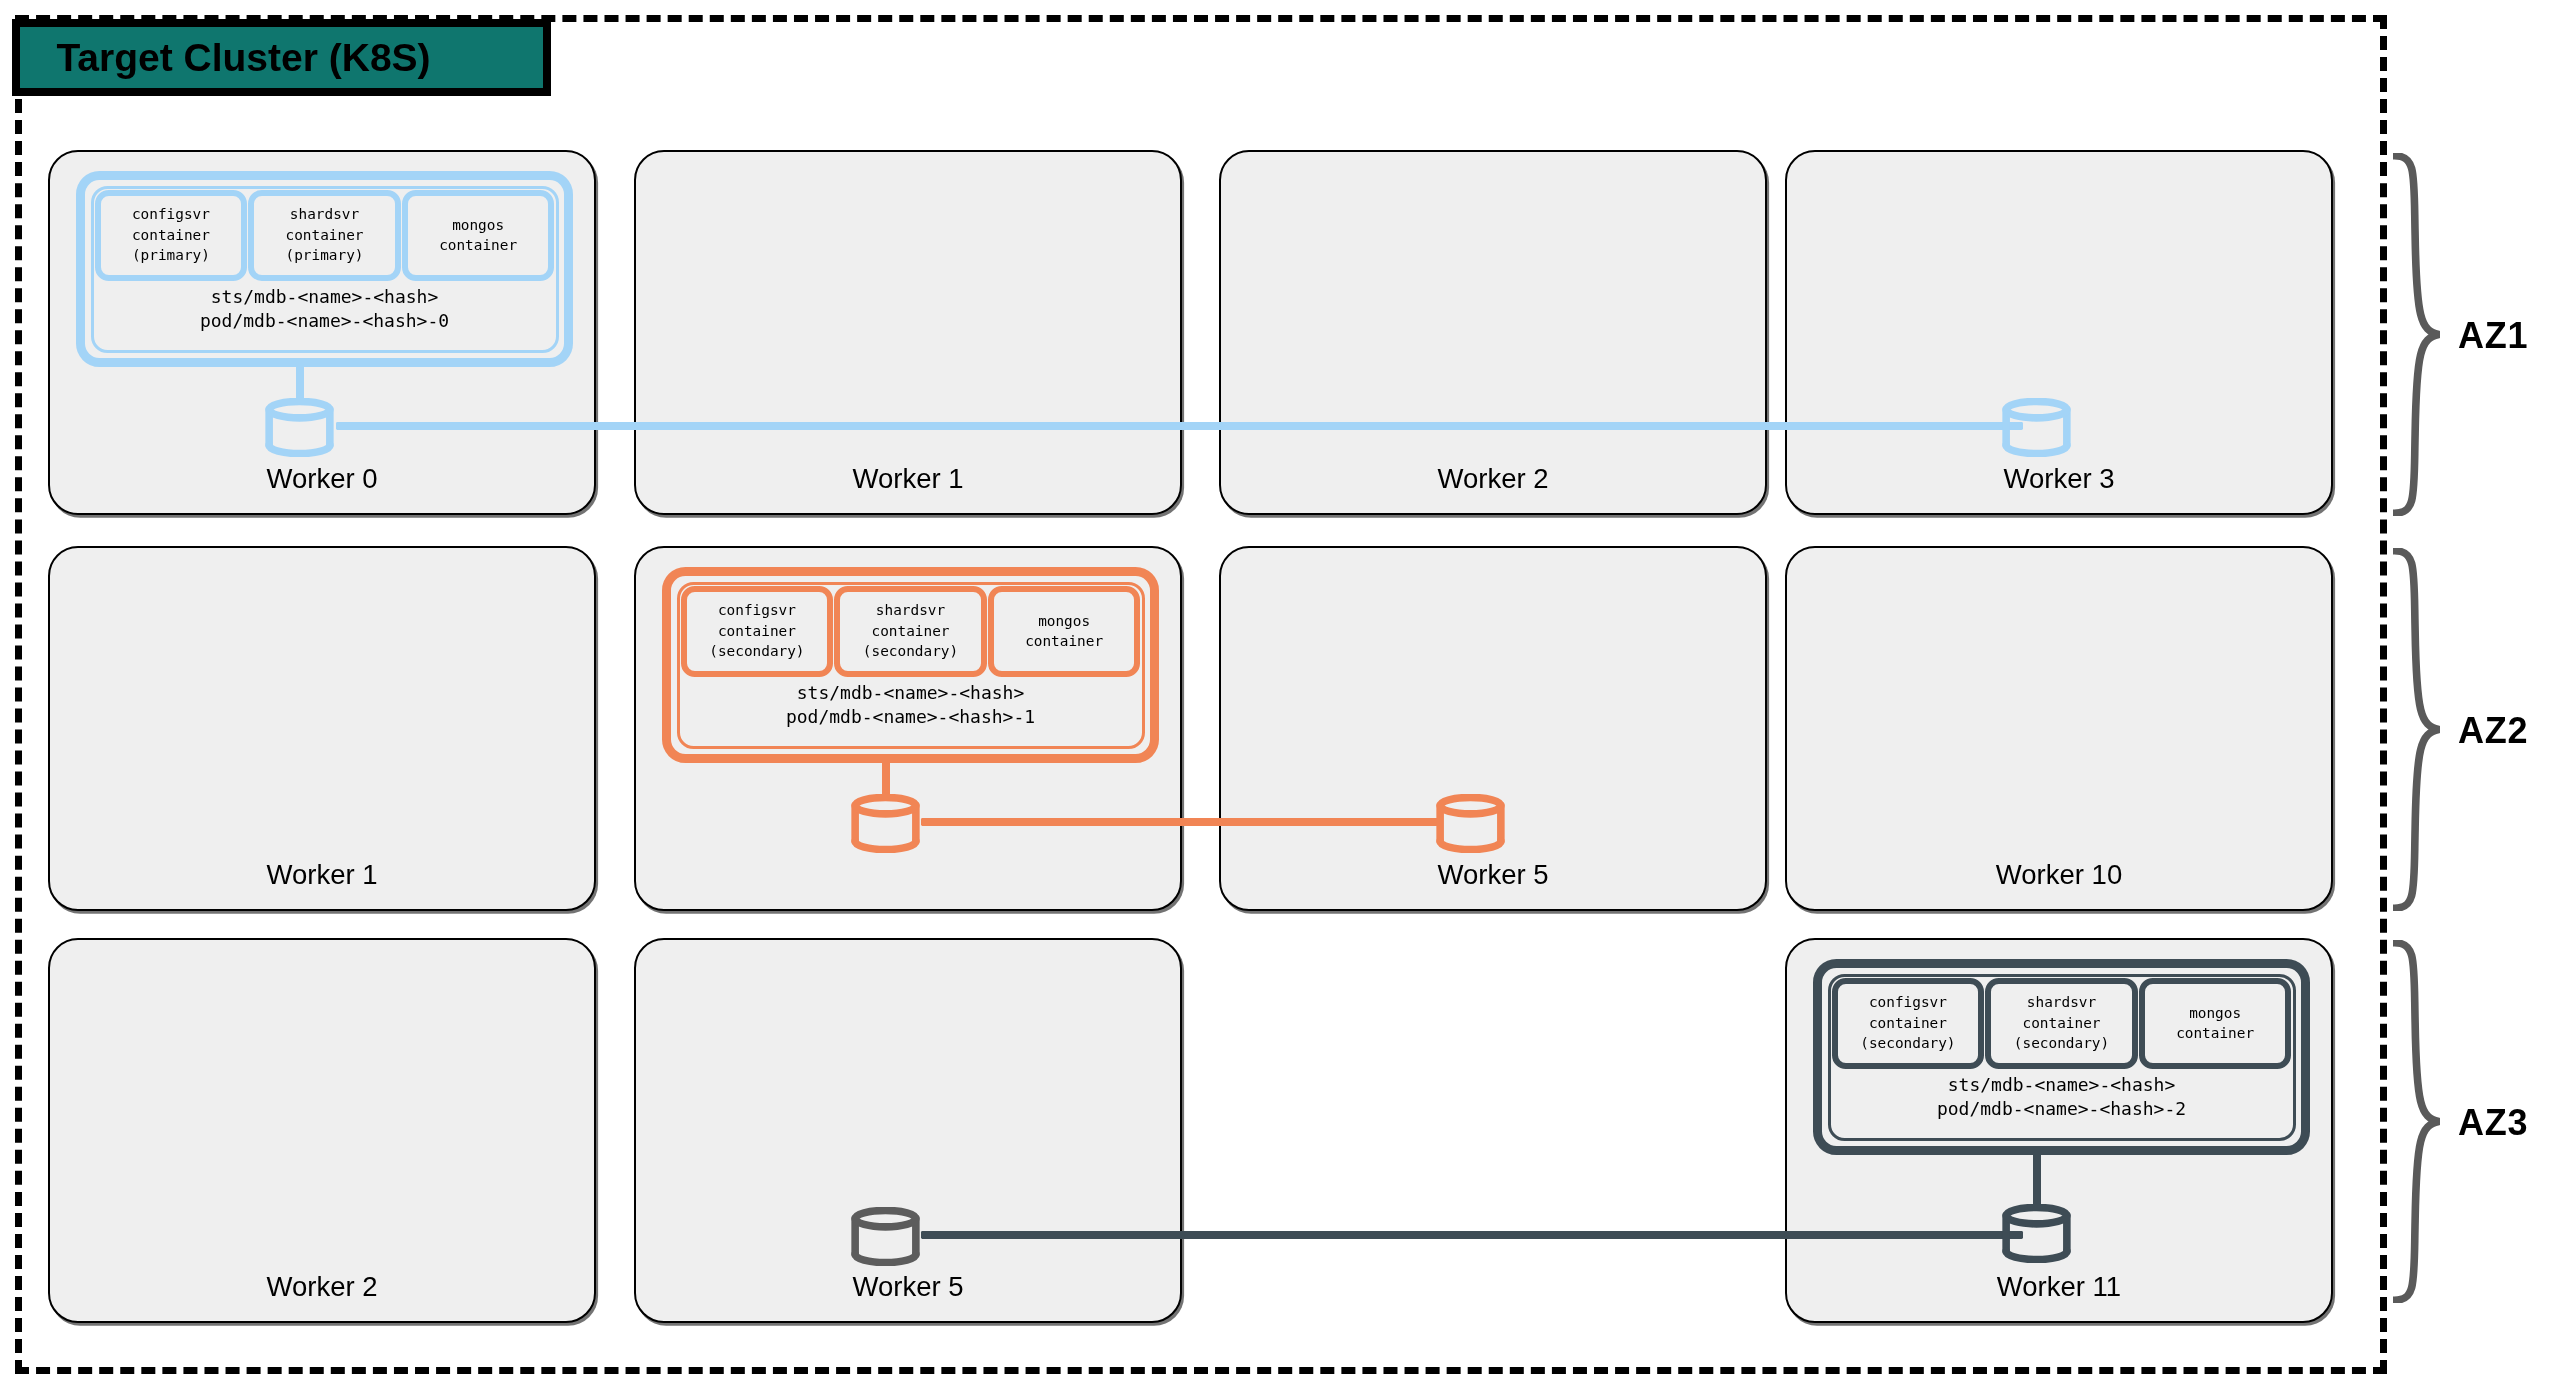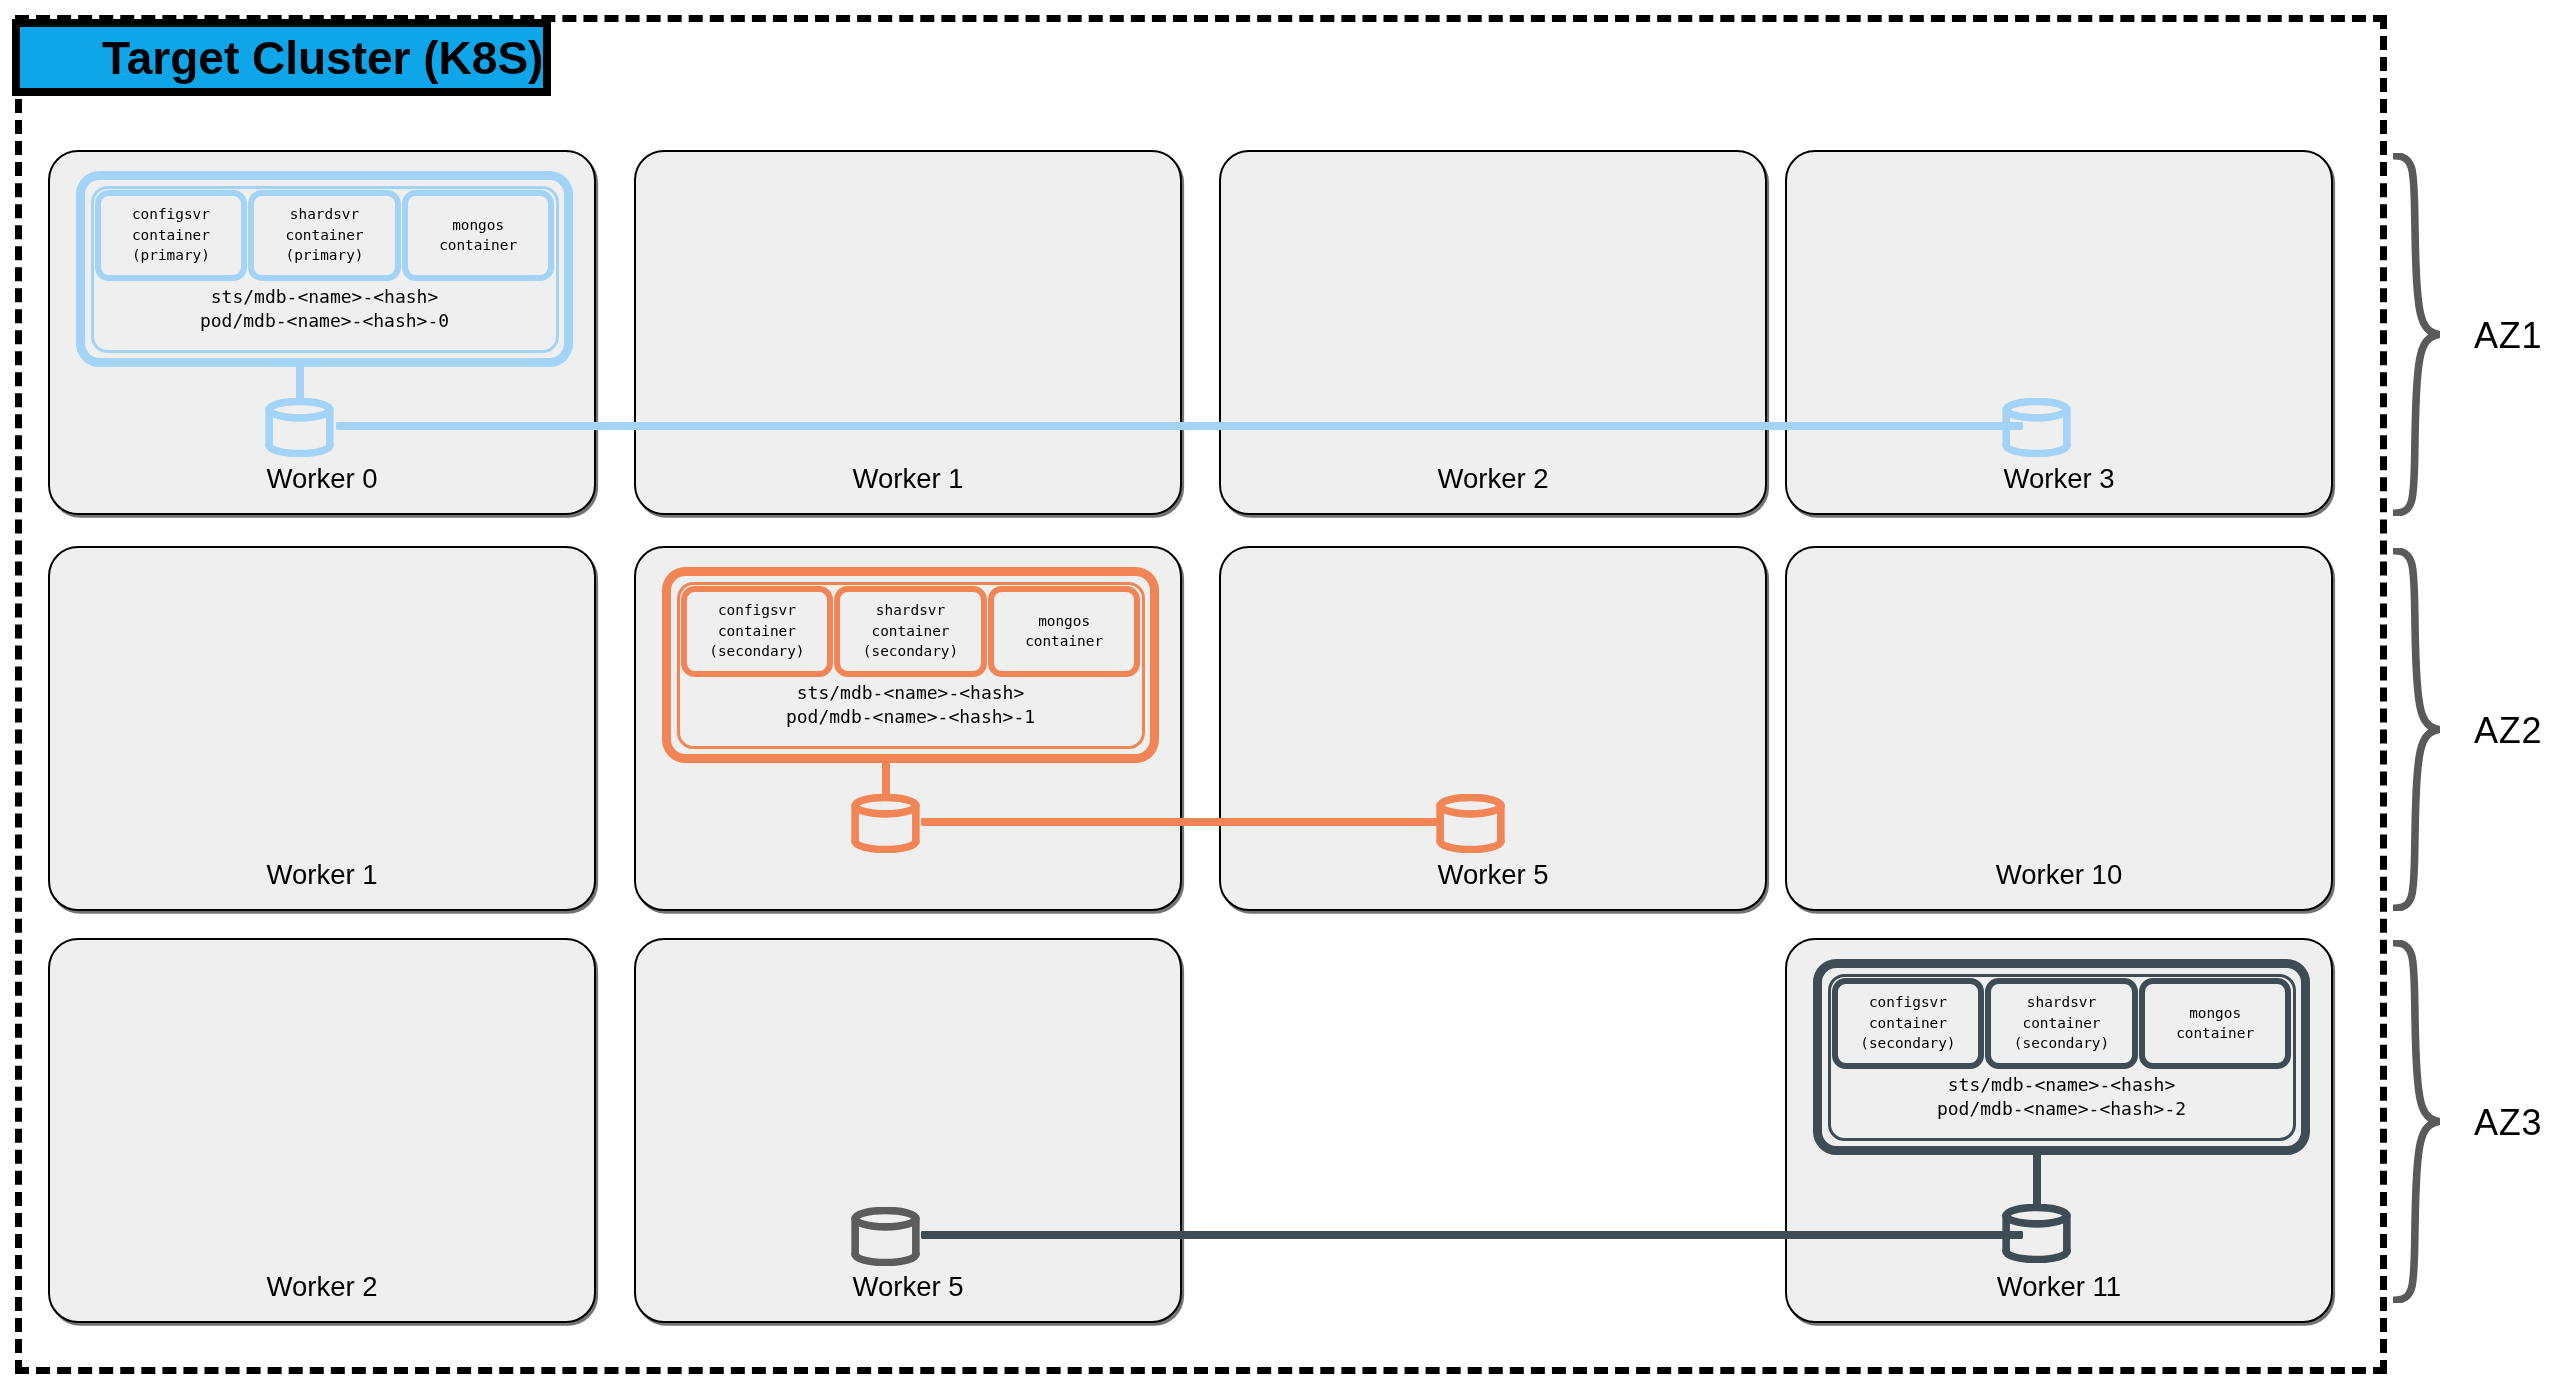--- a/index.html
+++ b/index.html
@@ -26,32 +26,31 @@
     box-sizing: border-box;
   }
 
   
   #cluster-title {
     position: absolute;
     left: 12.4px;
     top: 19px;
     width: 539px;
     height: 77px;
-    background: #0ea5e9;
+    background: #0f766e;
     border: 8.3px solid #000000;
     box-sizing: border-box;
     display: flex;
     align-items: center;
     padding-left: 36px;
-    font-size: 46px;
+    font-size: 39px;
     font-weight: bold;
     color: #000000;
     letter-spacing: 0px;
     z-index: 40;
-    justify-content: flex-end;
   }
 
   
   #worker-grid {
     position: absolute;
     left: 48px;
     top: 150px;
     width: 2305px;
     height: 1149px;
   }
@@ -189,24 +188,23 @@
   
   .az-brace {
     position: absolute;
     width: 47px;
     color: #5a5a5a;
   }
   .az-brace svg { display: block; width: 100%; height: 100%; }
   .az-label {
     position: absolute;
     font-size: 36px;
-    font-weight: normal;
+    font-weight: bold;
     color: #000000;
     letter-spacing: 0.7px;
-    margin-left: 16px;
   }
 </style>
 </head>
 <body>
 
 <div id="cluster-boundary"></div>
 
 <div id="cluster-title">
   <span>Target Cluster (K8S)</span>
 </div>

